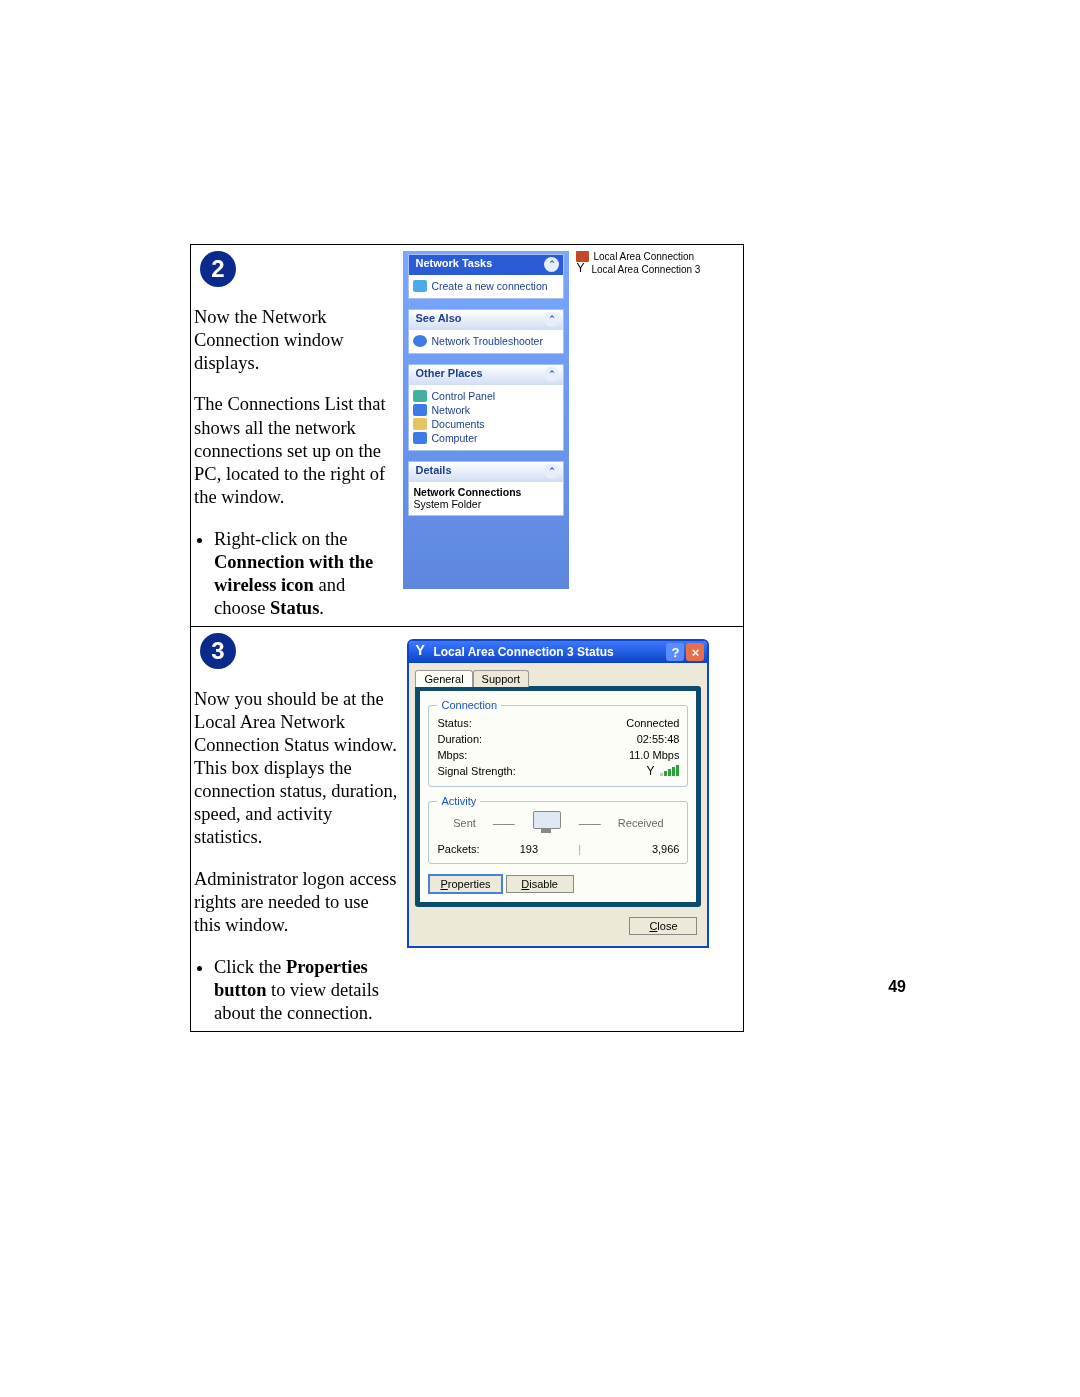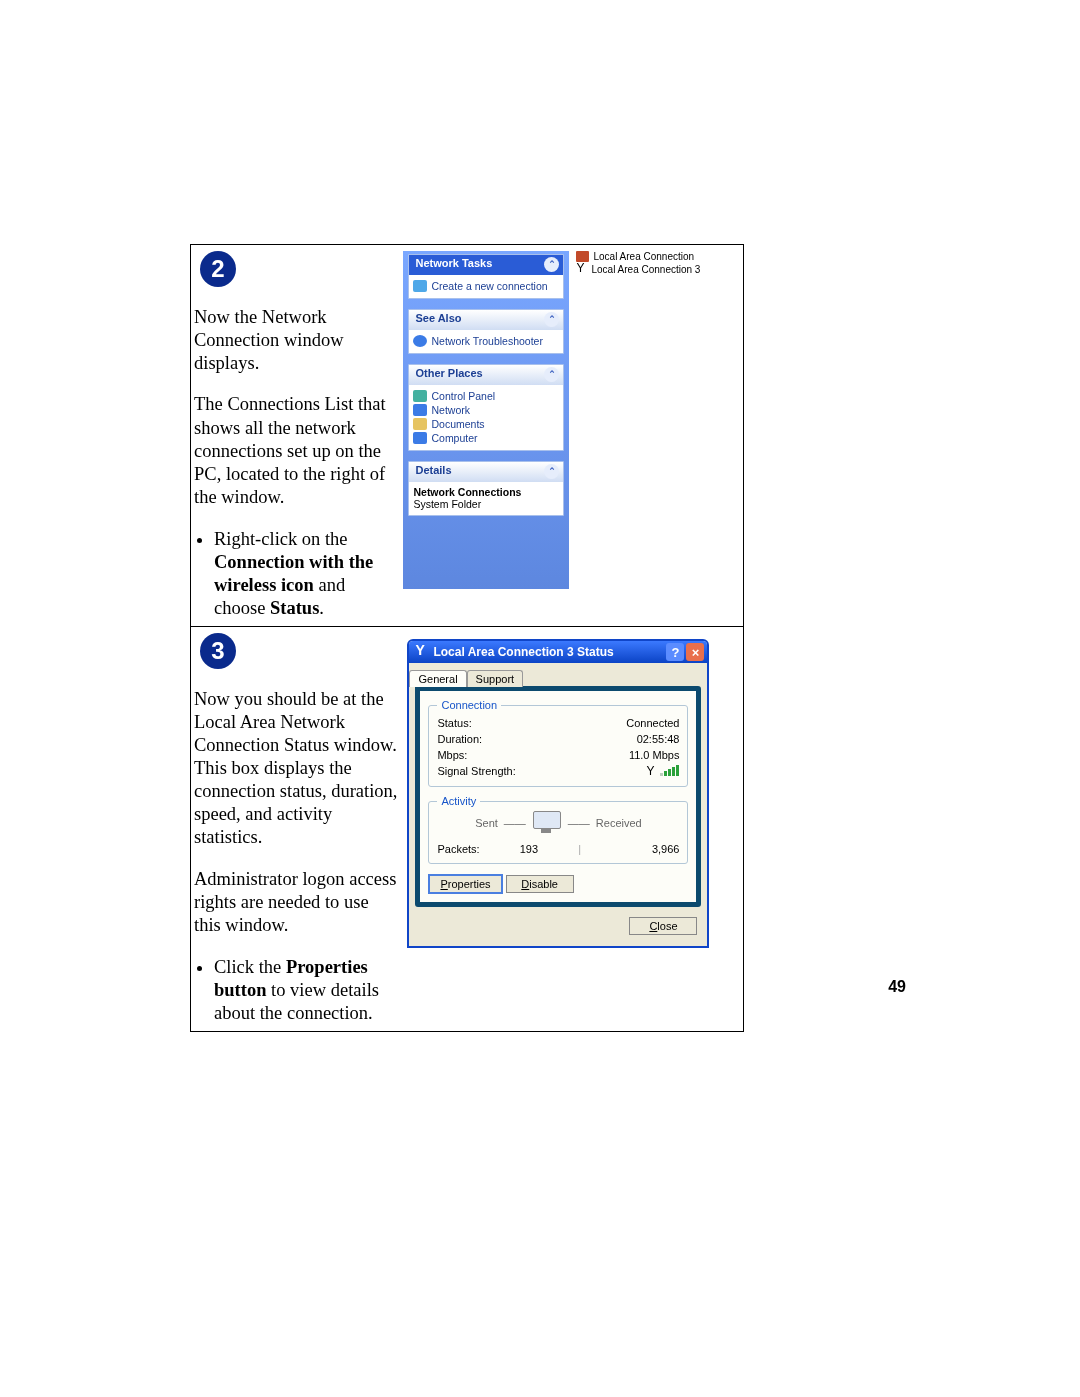--- a/index.html
+++ b/index.html
@@ -40,30 +40,30 @@
   
   .shot2{position:absolute;left:4px;top:12px;width:310px;height:310px;font-family:Tahoma,Arial,sans-serif;font-size:11px}
   .dlg{width:298px;height:305px;border:2px solid #1045c8;border-radius:6px 6px 0 0;overflow:hidden;background:#ece9d8}
   .titlebar{height:22px;background:linear-gradient(180deg,#3b79ff 0%,#0b43c5 100%);color:#fff;font-weight:bold;font-size:12px;display:flex;align-items:center;padding:0 3px 0 6px}
   .titlebar .ticon{width:14px;height:14px;display:inline-block;margin-right:4px;position:relative}
   .titlebar .ticon::before{content:"Y";position:absolute;color:#fff;font-size:14px;top:-3px;left:0}
   .titlebar .spacer{flex:1}
   .tb-btn{width:18px;height:18px;border-radius:3px;margin-left:2px;display:flex;align-items:center;justify-content:center;font-weight:bold;font-size:13px}
   .tb-help{background:#5b8cff;color:#fff}
   .tb-close{background:#e96f4c;color:#fff}
-  .tabs{padding:6px 6px 0 0}
+  .tabs{padding:6px 6px 0 6px}
   .tab{display:inline-block;border:1px solid #999;border-bottom:none;padding:2px 8px;font-size:11px;background:#fdfdf8;position:relative;top:1px;border-radius:3px 3px 0 0}
   .tab.inactive{background:#ece9d8}
   .tabpanel{margin:0 6px 6px 6px;background:#fdfdf8;border:5px solid #0c4a6e;padding:8px 8px 4px 8px;border-radius:0 3px 3px 3px}
   fieldset{border:1px solid #b3c7d7;border-radius:3px;margin:0 0 8px 0;padding:4px 8px 6px 8px}
   legend{color:#1654c9;font-size:11px;padding:0 4px}
   .kv{display:flex;justify-content:space-between;padding:2px 0;font-size:11px}
   .activity{font-size:11px}
   .act-row{display:flex;justify-content:space-between;align-items:center}
-  .act-mid{display:flex;align-items:center;gap:6px;color:#666}
+  .act-mid{display:flex;align-items:center;gap:17px;color:#666}
   .mon{width:30px;height:24px;position:relative}
   .mon::before{content:"";position:absolute;width:26px;height:16px;border:1px solid #888;background:#dfe8f5;left:1px;top:0;border-radius:2px}
   .mon::after{content:"";position:absolute;width:10px;height:4px;background:#888;left:9px;top:18px}
   .sig{display:inline-flex;align-items:flex-end;gap:1px}
   .sig i{display:inline-block;width:3px;background:#2aa13a}
   .sig i.off{background:#bcccbc}
   .sig i:nth-child(1){height:3px}
   .sig i:nth-child(2){height:5px}
   .sig i:nth-child(3){height:7px}
   .sig i:nth-child(4){height:9px}

